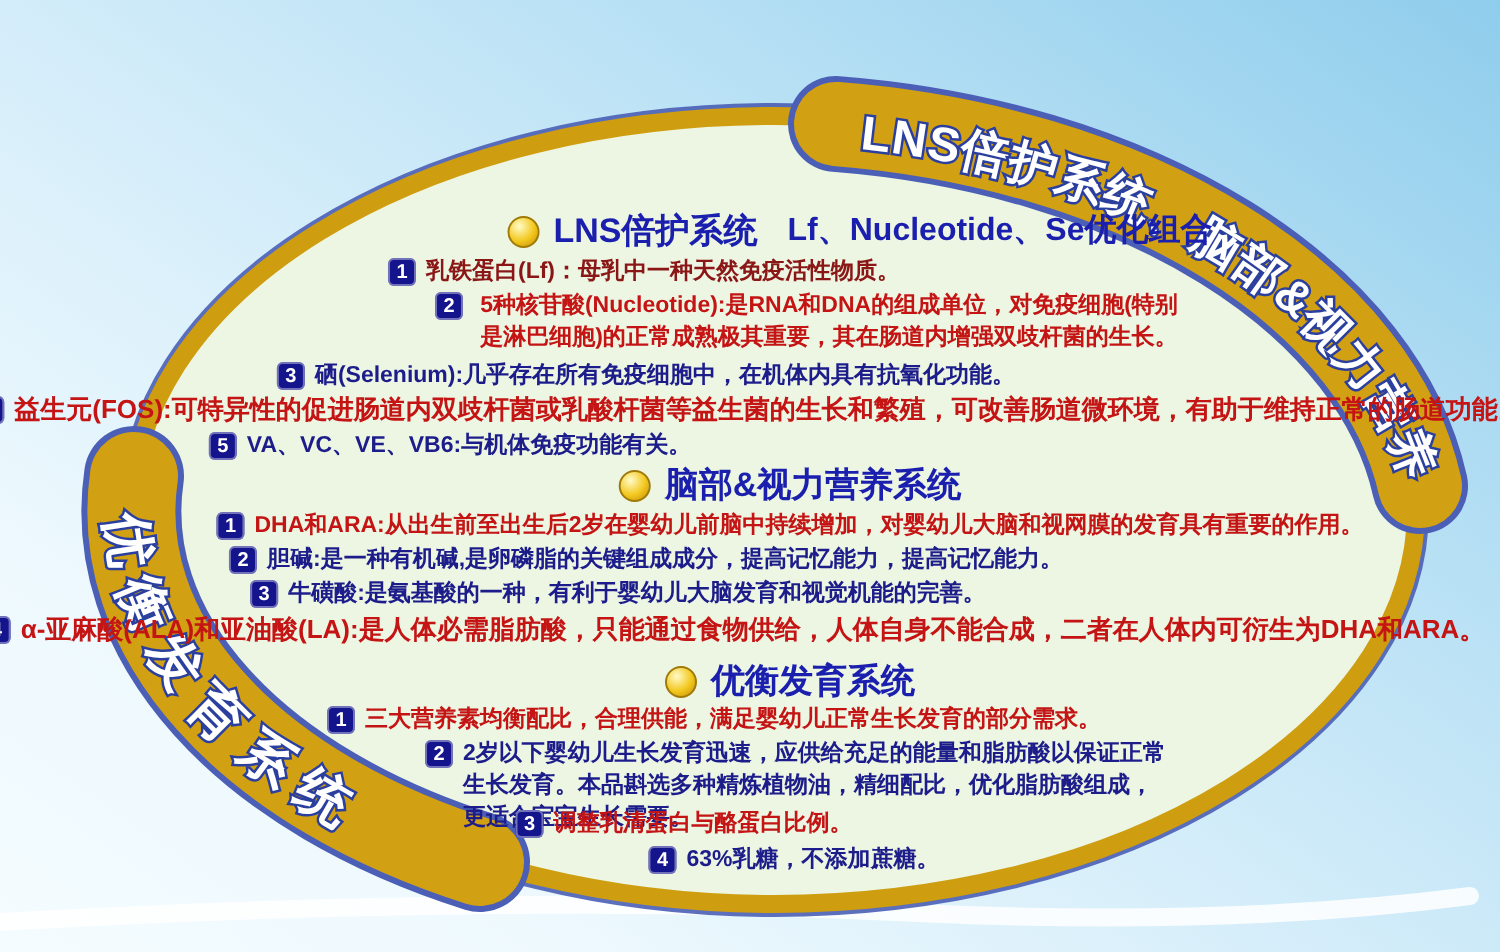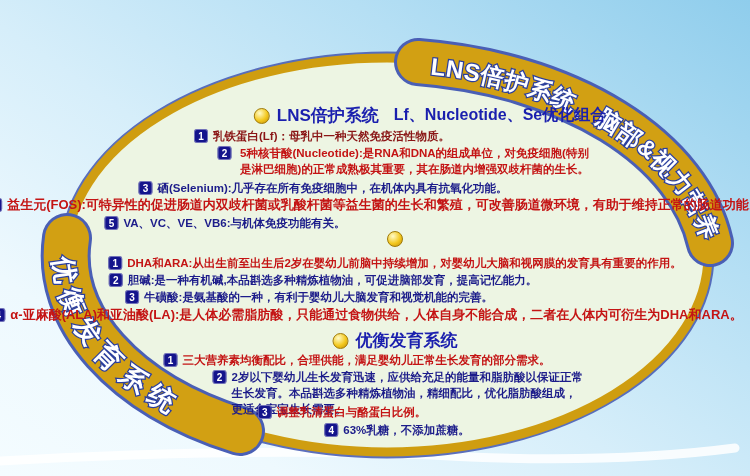--- a/index.html
+++ b/index.html
@@ -95,30 +95,31 @@
     <span class="txt">益生元(FOS):可特异性的促进肠道内双歧杆菌或乳酸杆菌等益生菌的生长和繁殖，可改善肠道微环境，有助于维持正常的肠道功能。</span>
   </div>
 
   <div class="row c-navy nowrap" style="top:215px; transform:translateX(calc(-50% - 150px));">
     <span class="badge">5</span>
     <span class="txt">VA、VC、VE、VB6:与机体免疫功能有关。</span>
   </div>
 
   <div class="row hdr" style="top:231px; transform:translateX(calc(-50% + 20px));">
     <span class="bullet"></span>
+    <span class="sec-title">脑部&amp;视力营养系统</span>
   </div>
 
   <div class="row c-red nowrap" style="top:255px; transform:translateX(calc(-50% + 20px));">
     <span class="badge">1</span>
     <span class="txt">DHA和ARA:从出生前至出生后2岁在婴幼儿前脑中持续增加，对婴幼儿大脑和视网膜的发育具有重要的作用。</span>
   </div>
 
   <div class="row c-navy nowrap" style="top:272px; transform:translateX(calc(-50% - 52px));">
     <span class="badge">2</span>
-    <span class="txt">胆碱:是一种有机碱,本品斟选多种精炼植物油，可促进脑部发育，提高记忆能力。</span>
+    <span class="txt">胆碱:是一种有机碱,是卵磷脂的关键组成成分，提高记忆能力，提高记忆能力。</span>
   </div>
 
   <div class="row c-navy nowrap" style="top:289px; transform:translateX(calc(-50% - 66px));">
     <span class="badge">3</span>
     <span class="txt">牛磺酸:是氨基酸的一种，有利于婴幼儿大脑发育和视觉机能的完善。</span>
   </div>
 
   <div class="row c-red nowrap small" style="top:307px; transform:translateX(calc(-50% - 8px));">
     <span class="badge">4</span>
     <span class="txt">α-亚麻酸(ALA)和亚油酸(LA):是人体必需脂肪酸，只能通过食物供给，人体自身不能合成，二者在人体内可衍生为DHA和ARA。</span>

